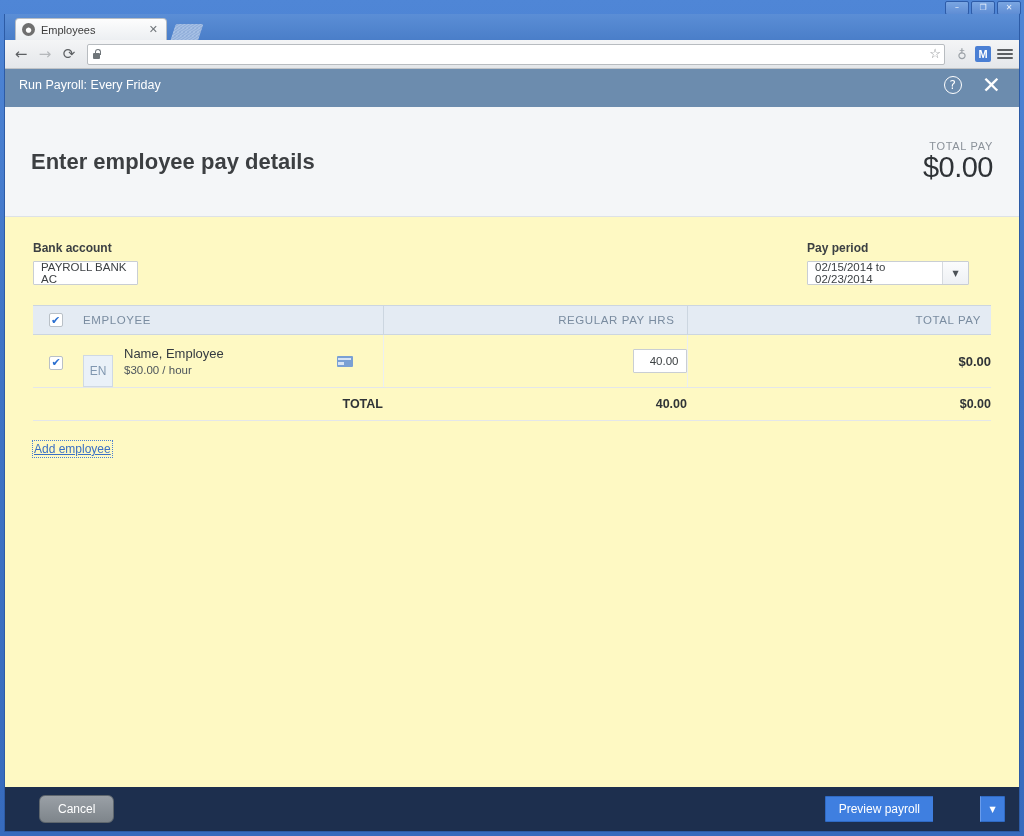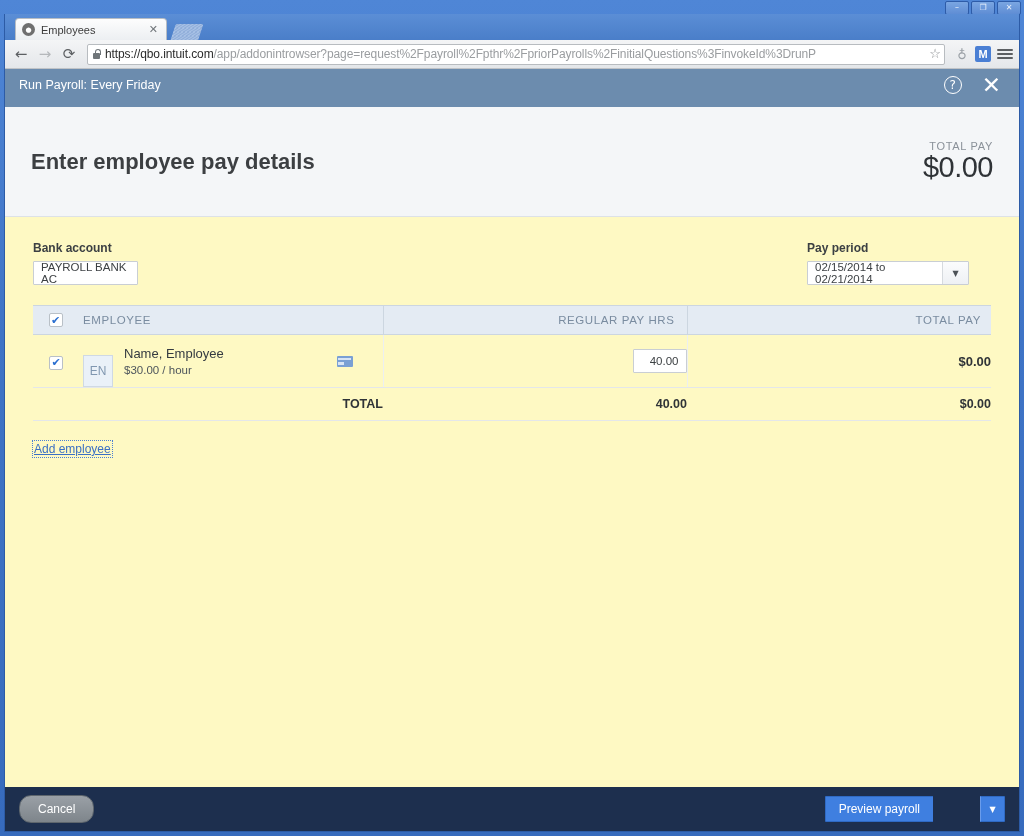--- a/index.html
+++ b/index.html
@@ -517,21 +517,22 @@
   }
   #cancel-button {
     background: linear-gradient(to bottom, #9aa0a6, #7e858b);
     border: 1px solid #5e666d;
     color: #fff;
     font-size: 12px;
     height: 26px;
     padding: 0 18px;
     display: flex;
     align-items: center;
-    border-radius: 12px;
+    border-radius: 6px;
+    margin-left: 20px;
   }
   #action-spacer { flex: 1; }
   #preview-group {
     display: flex;
     height: 26px;
     border-radius: 2px;
     overflow: hidden;
     gap: 47px;
   }
   #preview-button {
@@ -580,21 +581,20 @@
       </div>
       <div id="tab-newtab"></div>
     </div>
 
     <div id="toolbar">
       <div class="nav-btn">←</div>
       <div class="nav-btn disabled">→</div>
       <div class="nav-btn">⟳</div>
       <div id="omnibox">
         <div id="lock-icon"></div>
-        <div id="url-text"><span class="scheme">https://</span><b>qbo.intuit.com</b><span>/app/addonintrowser?page=request%2Fpayroll%2Fpthr%2FpriorPayrolls%2FinitialQuestions%3FinvokeId%3DrunP</span></div>
         <div id="star-icon">☆</div>
       </div>
       <div class="ext-icon" id="ext-globe">♁</div>
       <div class="ext-icon" id="ext-m">M</div>
       <div id="menu-icon">
         <span></span>
         <span></span>
         <span></span>
       </div>
     </div>
@@ -619,21 +619,21 @@
 
         <div id="filters">
           <div id="bank-account-group">
             <div class="field-label">Bank account</div>
             <div class="txt-box" id="bank-account-box">PAYROLL BANK AC</div>
           </div>
           <div id="spacer"></div>
           <div id="pay-period-group">
             <div class="field-label">Pay period</div>
             <div class="txt-box" id="pay-period-box">
-              <div id="pay-period-value">02/15/2014 to 02/21/2014</div>
+              <div id="pay-period-value">02/15/2014 to 02/23/2014</div>
               <div id="pay-period-arrow">▼</div>
             </div>
           </div>
         </div>
 
         <table id="pay-table">
           <thead>
             <tr>
               <th class="col-check">
                 <span class="chk">✔</span>

